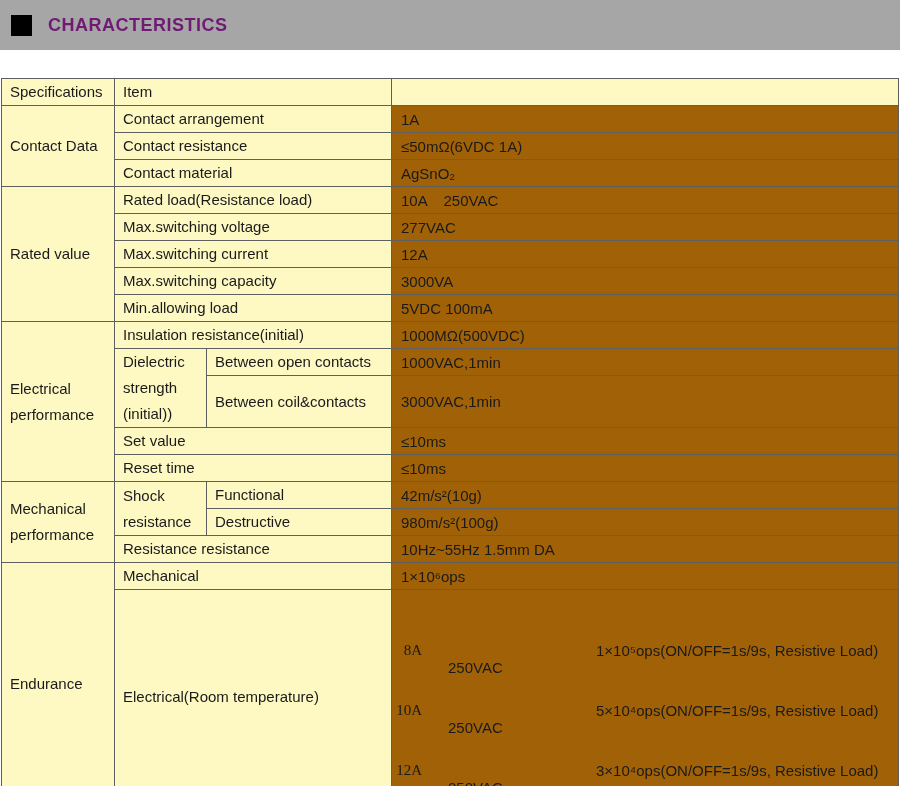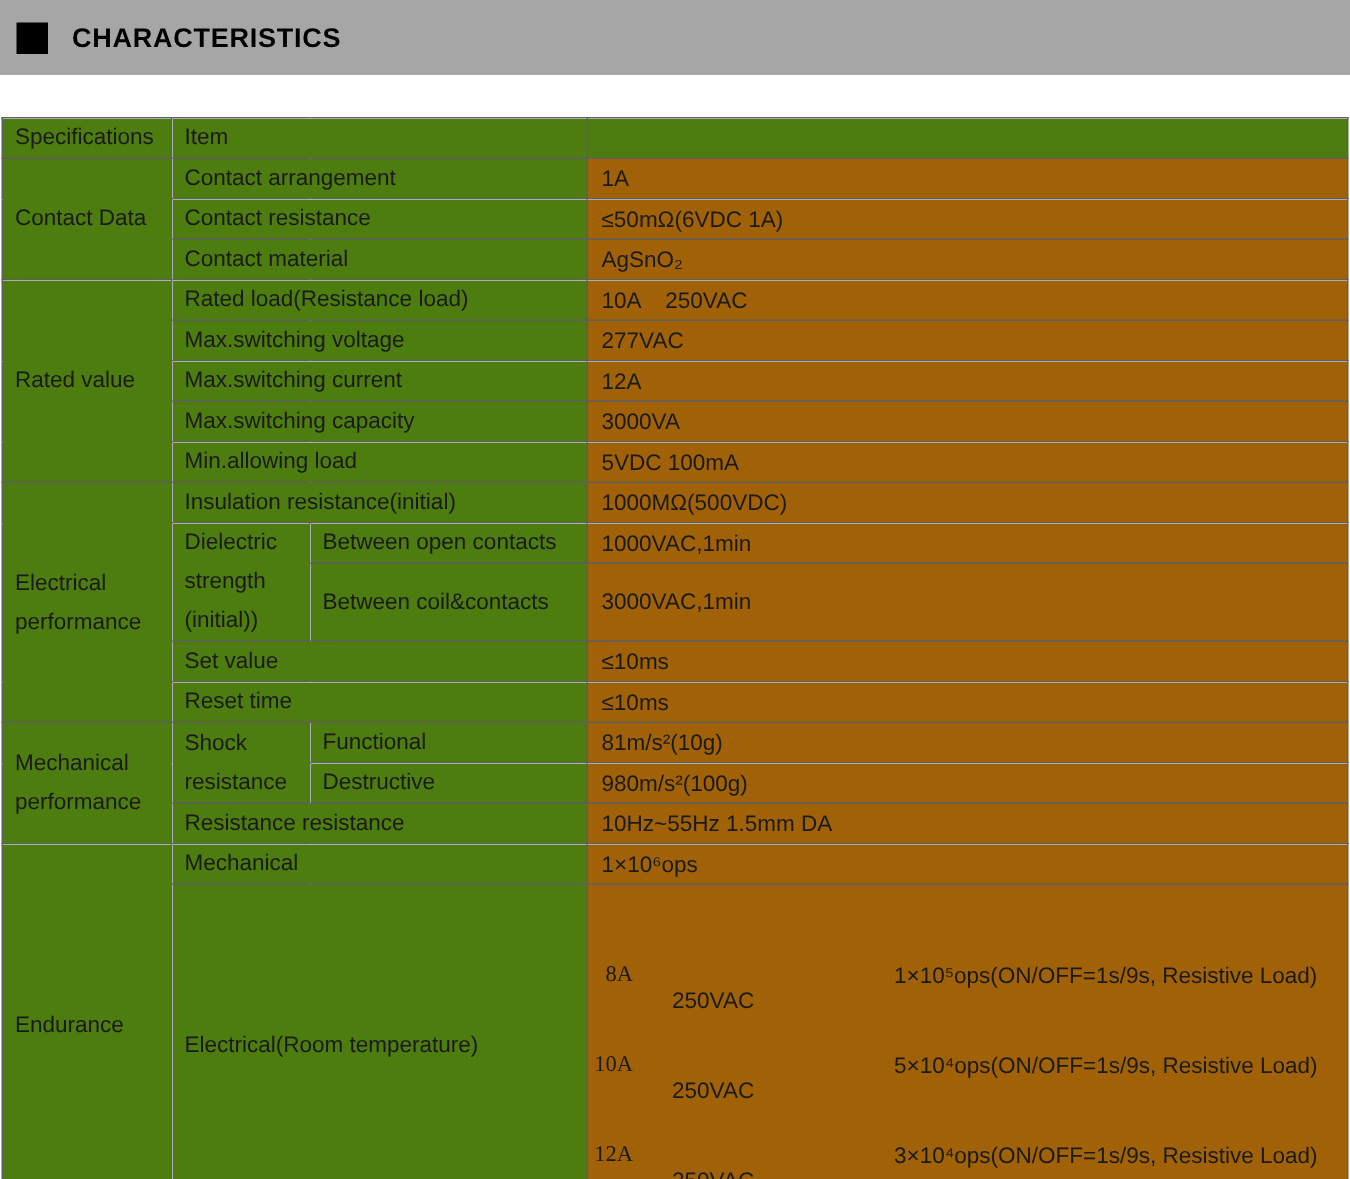--- a/index.html
+++ b/index.html
@@ -25,40 +25,40 @@
     height: 21px;
     background: #000000;
     margin-left: 11px;
     flex: 0 0 auto;
   }
   .title-text {
     margin-left: 16px;
     font-size: 18px;
     font-weight: bold;
     letter-spacing: 0.5px;
-    color: #000000;
+    color: #701a75;
   }
   
   .char-table {
     margin: 28px 0 0 1px;
     border-collapse: collapse;
     table-layout: fixed;
     width: 897px;
     font-size: 15px;
   }
   .char-table td {
     border: 1px solid #5f5f5f;
     padding: 0 4px 0 8px;
     vertical-align: middle;
     overflow: hidden;
   }
   .char-table tr { height: 26px; }
   .char-table tr.tall  { height: 52px; }
   .char-table tr.xtall { height: 78px; }
-  td.g { background: #4d7c0f; line-height: 26px; }
+  td.g { background: #fef9c3; line-height: 26px; }
   td.w { background: #a16207; white-space: pre; padding-left: 9px; }
   
   td.endur-cell { padding: 0; }
   .eline {
     display: grid;
     grid-template-columns: 30px 174px auto;
     height: 26px;
     align-items: center;
   }
   .eline .amp { justify-self: end; font-family: Liberation Serif, serif; }
@@ -144,21 +144,21 @@
   </tr>
   <tr>
     <td class="g" colspan="2">Reset time</td>
     <td class="w">≤10ms</td>
   </tr>
 
   <tr>
     <td class="g" rowspan="3">Mechanical performance</td>
     <td class="g" rowspan="2">Shock resistance</td>
     <td class="g">Functional</td>
-    <td class="w">81m/s²(10g)</td>
+    <td class="w">42m/s²(10g)</td>
   </tr>
   <tr>
     <td class="g">Destructive</td>
     <td class="w">980m/s²(100g)</td>
   </tr>
   <tr>
     <td class="g" colspan="2">Resistance resistance</td>
     <td class="w">10Hz~55Hz 1.5mm DA</td>
   </tr>
 

